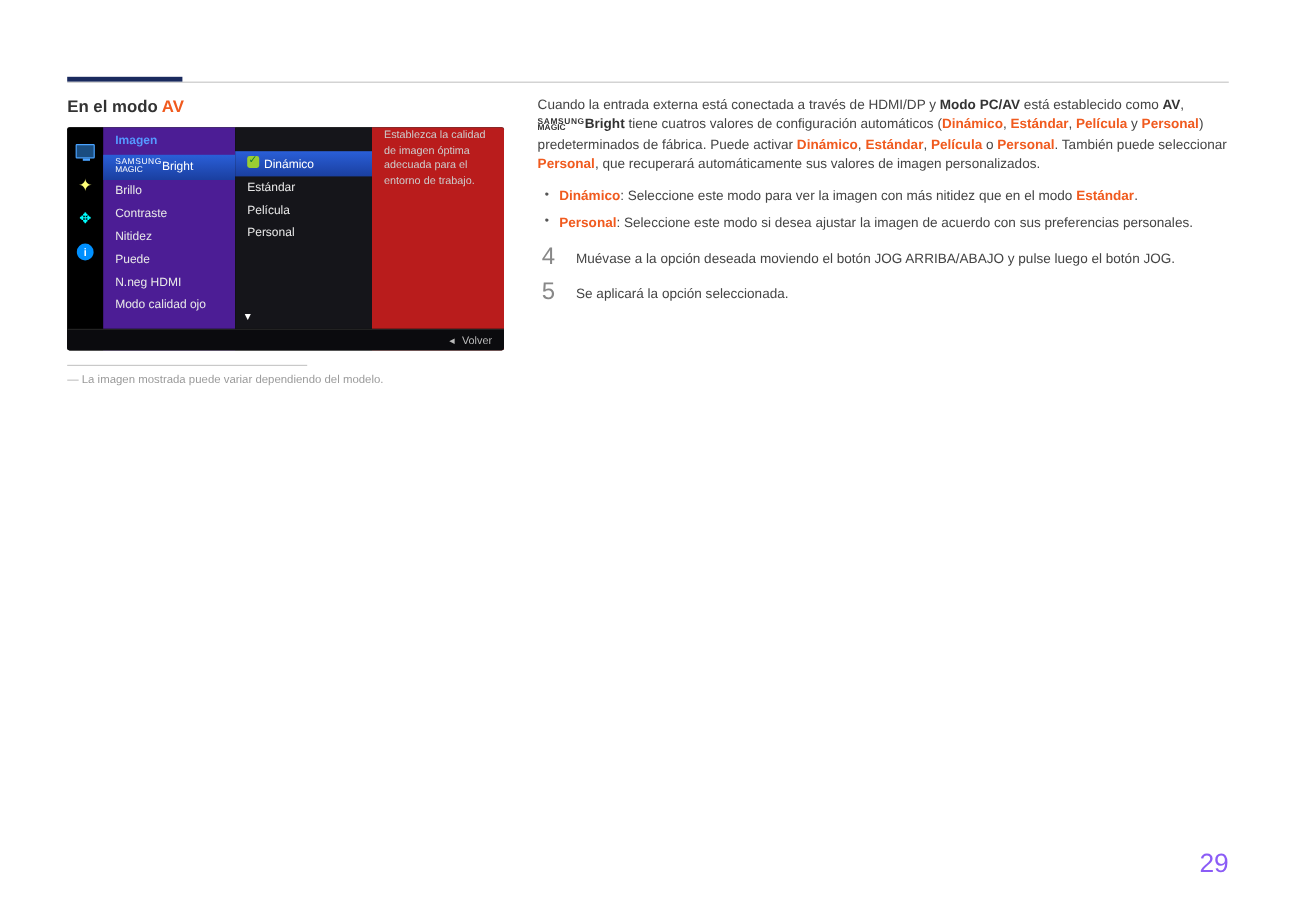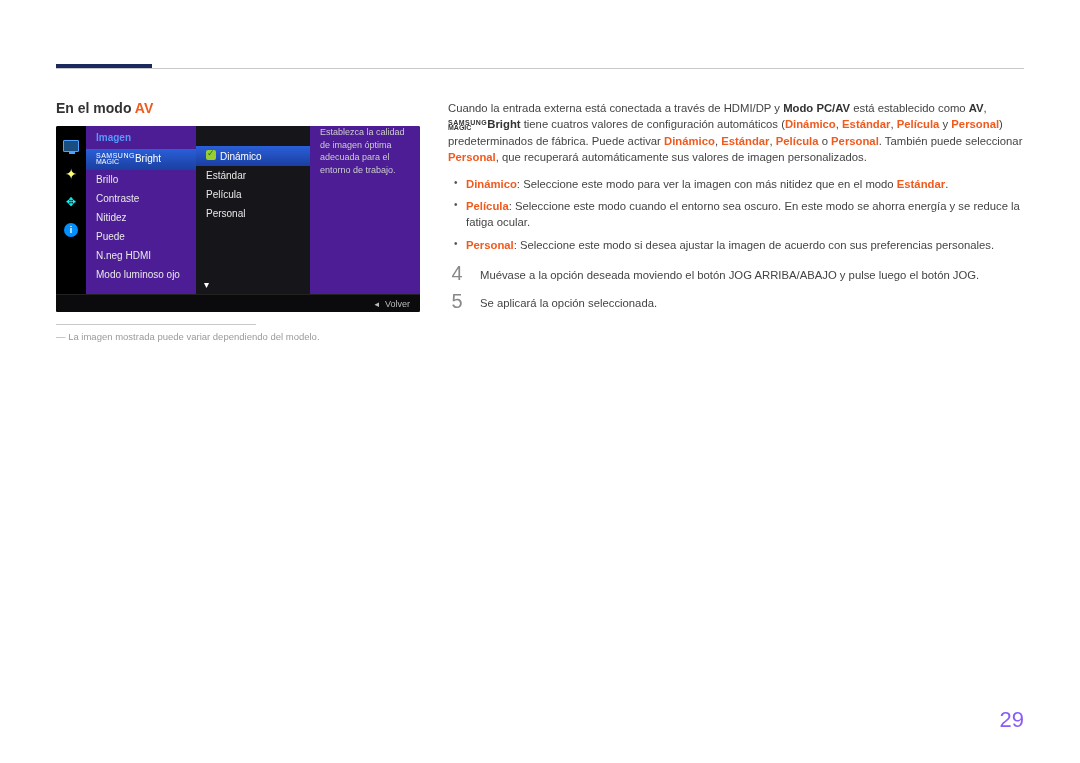--- a/index.html
+++ b/index.html
@@ -1,20 +1,20 @@
 <!DOCTYPE html>
 <html><head>
 <meta charset="utf-8">
 <style>
   * { box-sizing: border-box; margin: 0; padding: 0; }
   html, body { width: 1080px; height: 763px; background: #fff; font-family: "Segoe UI", Arial, sans-serif; color: #333; }
   .page { position: relative; width: 1080px; height: 763px; padding: 60px 56px 40px 56px; }
   .top-rule { position: absolute; left: 56px; right: 56px; top: 68px; border-top: 1px solid #c9c9c9; }
   .top-accent { position: absolute; left: 56px; top: 64px; width: 96px; height: 4px; background: #1a2a5e; }
-  .columns { display: flex; gap: 28px; margin-top: 40px; }
+  .columns { display: flex; gap: 28px; margin-top: 20px; }
   .col-left { width: 364px; flex: 0 0 364px; }
   .col-right { flex: 1; font-size: 11.3px; line-height: 1.45; color: #444; }
   h2.section-title { font-size: 14px; font-weight: 600; color: #333; margin-bottom: 10px; }
   h2.section-title .hl { color: #f05a1e; }
 
   
   .osd { width: 364px; height: 186px; background: #000; color: #fff; font-size: 10px; position: relative; border-radius: 2px; overflow: hidden; }
   .osd-row { display: flex; height: 100%; }
   .osd-icons { width: 30px; background: #000; display: flex; flex-direction: column; align-items: center; padding-top: 10px; gap: 8px; }
   .osd-icons .ic { width: 20px; height: 20px; display: flex; align-items: center; justify-content: center; }
@@ -27,21 +27,21 @@
   .osd-col1 .hdr { color: #59f; font-size: 10px; padding: 6px 10px 6px 10px; font-weight:600;}
   .osd-col1 .item { padding: 4px 10px; color: #e8e8e8; }
   .osd-col1 .item.sel { background: linear-gradient(#2a5fd8,#1a3fa0); color:#fff; }
   .magic-lbl { font-size:7px; line-height:0.9; display:inline-block; vertical-align:middle;}
   .magic-lbl .s { letter-spacing:0.5px;}
   .osd-col2 { width: 114px; background: #15151a; padding: 0; position: relative; }
   .osd-col2 .item { padding: 4px 10px; color:#e8e8e8; }
   .osd-col2 .item.sel { background: linear-gradient(#2a5fd8,#1a3fa0); color:#fff; }
   .chk { display:inline-block; width:10px; height:10px; background:#9acd32; border-radius:2px; margin-right:4px; position:relative;}
   .chk::after{ content:"✓"; position:absolute; left:1px; top:-2px; font-size:9px; color:#173;}
-  .osd-desc { flex:1; background:#4c1d95; padding:8px 10px; font-size:9px; color:#ccc; line-height:1.4; }
+  .osd-desc { flex:1; background:#b91c1c; padding:8px 10px; font-size:9px; color:#ccc; line-height:1.4; }
   .osd-footer { position:absolute; bottom:0; left:0; right:0; height:18px; background:#0b0b0e; color:#bbb; font-size:9px; display:flex; justify-content:flex-end; align-items:center; padding:0 10px; gap:6px; border-top:1px solid #222;}
   .osd-down { position:absolute; left:148px; bottom:22px; color:#fff; font-size:10px;}
   .osd-col1, .osd-col2, .osd-desc { padding-top: 0; }
   .osd-col2 { margin-top: 0; }
   .osd-col1 .item, .osd-col2 .item { font-size: 10px; }
   .osd-col2-wrap { padding-top: 20px; }
 
   .disclaimer-rule { width: 200px; border: none; border-top: 1px solid #c9c9c9; margin: 12px 0 6px 0; }
   .disclaimer { font-size: 9.5px; color: #9a9a9a; }
   .disclaimer::before { content: "― "; color:#aaa;}
@@ -94,21 +94,21 @@
           <div class="osd-col1">
             <div class="hdr">Imagen</div>
             <div class="item sel">
               <span class="magic-lbl"><span class="s">SAMSUNG</span><br><span>MAGIC</span></span><span>Bright</span>
             </div>
             <div class="item">Brillo</div>
             <div class="item">Contraste</div>
             <div class="item">Nitidez</div>
             <div class="item">Puede</div>
             <div class="item">N.neg HDMI</div>
-            <div class="item">Modo luminoso ojo</div>
+            <div class="item">Modo calidad ojo</div>
           </div>
           <div class="osd-col2">
             <div class="osd-col2-wrap">
               <div class="item sel"><span class="chk"></span><span>Dinámico</span></div>
               <div class="item">Estándar</div>
               <div class="item">Película</div>
               <div class="item">Personal</div>
             </div>
           </div>
           <div class="osd-desc">Establezca la calidad de imagen óptima adecuada para el entorno de trabajo.</div>
@@ -124,21 +124,20 @@
       <div class="disclaimer">La imagen mostrada puede variar dependiendo del modelo.</div>
     </div>
 
     <div class="col-right">
       <p class="intro">
         <span>Cuando la entrada externa está conectada a través de HDMI/DP y </span><span class="bold">Modo PC/AV</span><span> está establecido como </span><span class="bold">AV</span><span>, </span><span class="mg"><span class="s">SAMSUNG</span><br><span>MAGIC</span></span><span class="bold">Bright</span><span> tiene cuatros valores de configuración automáticos (</span><span class="hl">Dinámico</span><span>, </span><span class="hl">Estándar</span><span>, </span><span class="hl">Película</span><span> y </span><span class="hl">Personal</span><span>) predeterminados de fábrica. Puede activar </span><span class="hl">Dinámico</span><span>, </span><span class="hl">Estándar</span><span>, </span><span class="hl">Película</span><span> o </span><span class="hl">Personal</span><span>. También puede seleccionar </span><span class="hl">Personal</span><span>, que recuperará automáticamente sus valores de imagen personalizados.</span>
       </p>
 
       <ul class="bullets">
         <li><span class="hl">Dinámico</span><span>: Seleccione este modo para ver la imagen con más nitidez que en el modo </span><span class="hl">Estándar</span><span>.</span></li>
-        <li><span class="hl">Película</span><span>: Seleccione este modo cuando el entorno sea oscuro. En este modo se ahorra energía y se reduce la fatiga ocular.</span></li>
         <li><span class="hl">Personal</span><span>: Seleccione este modo si desea ajustar la imagen de acuerdo con sus preferencias personales.</span></li>
       </ul>
 
       <div class="step">
         <div class="step-num">4</div>
         <div class="step-text">Muévase a la opción deseada moviendo el botón JOG ARRIBA/ABAJO y pulse luego el botón JOG.</div>
       </div>
       <div class="step">
         <div class="step-num">5</div>
         <div class="step-text">Se aplicará la opción seleccionada.</div>

